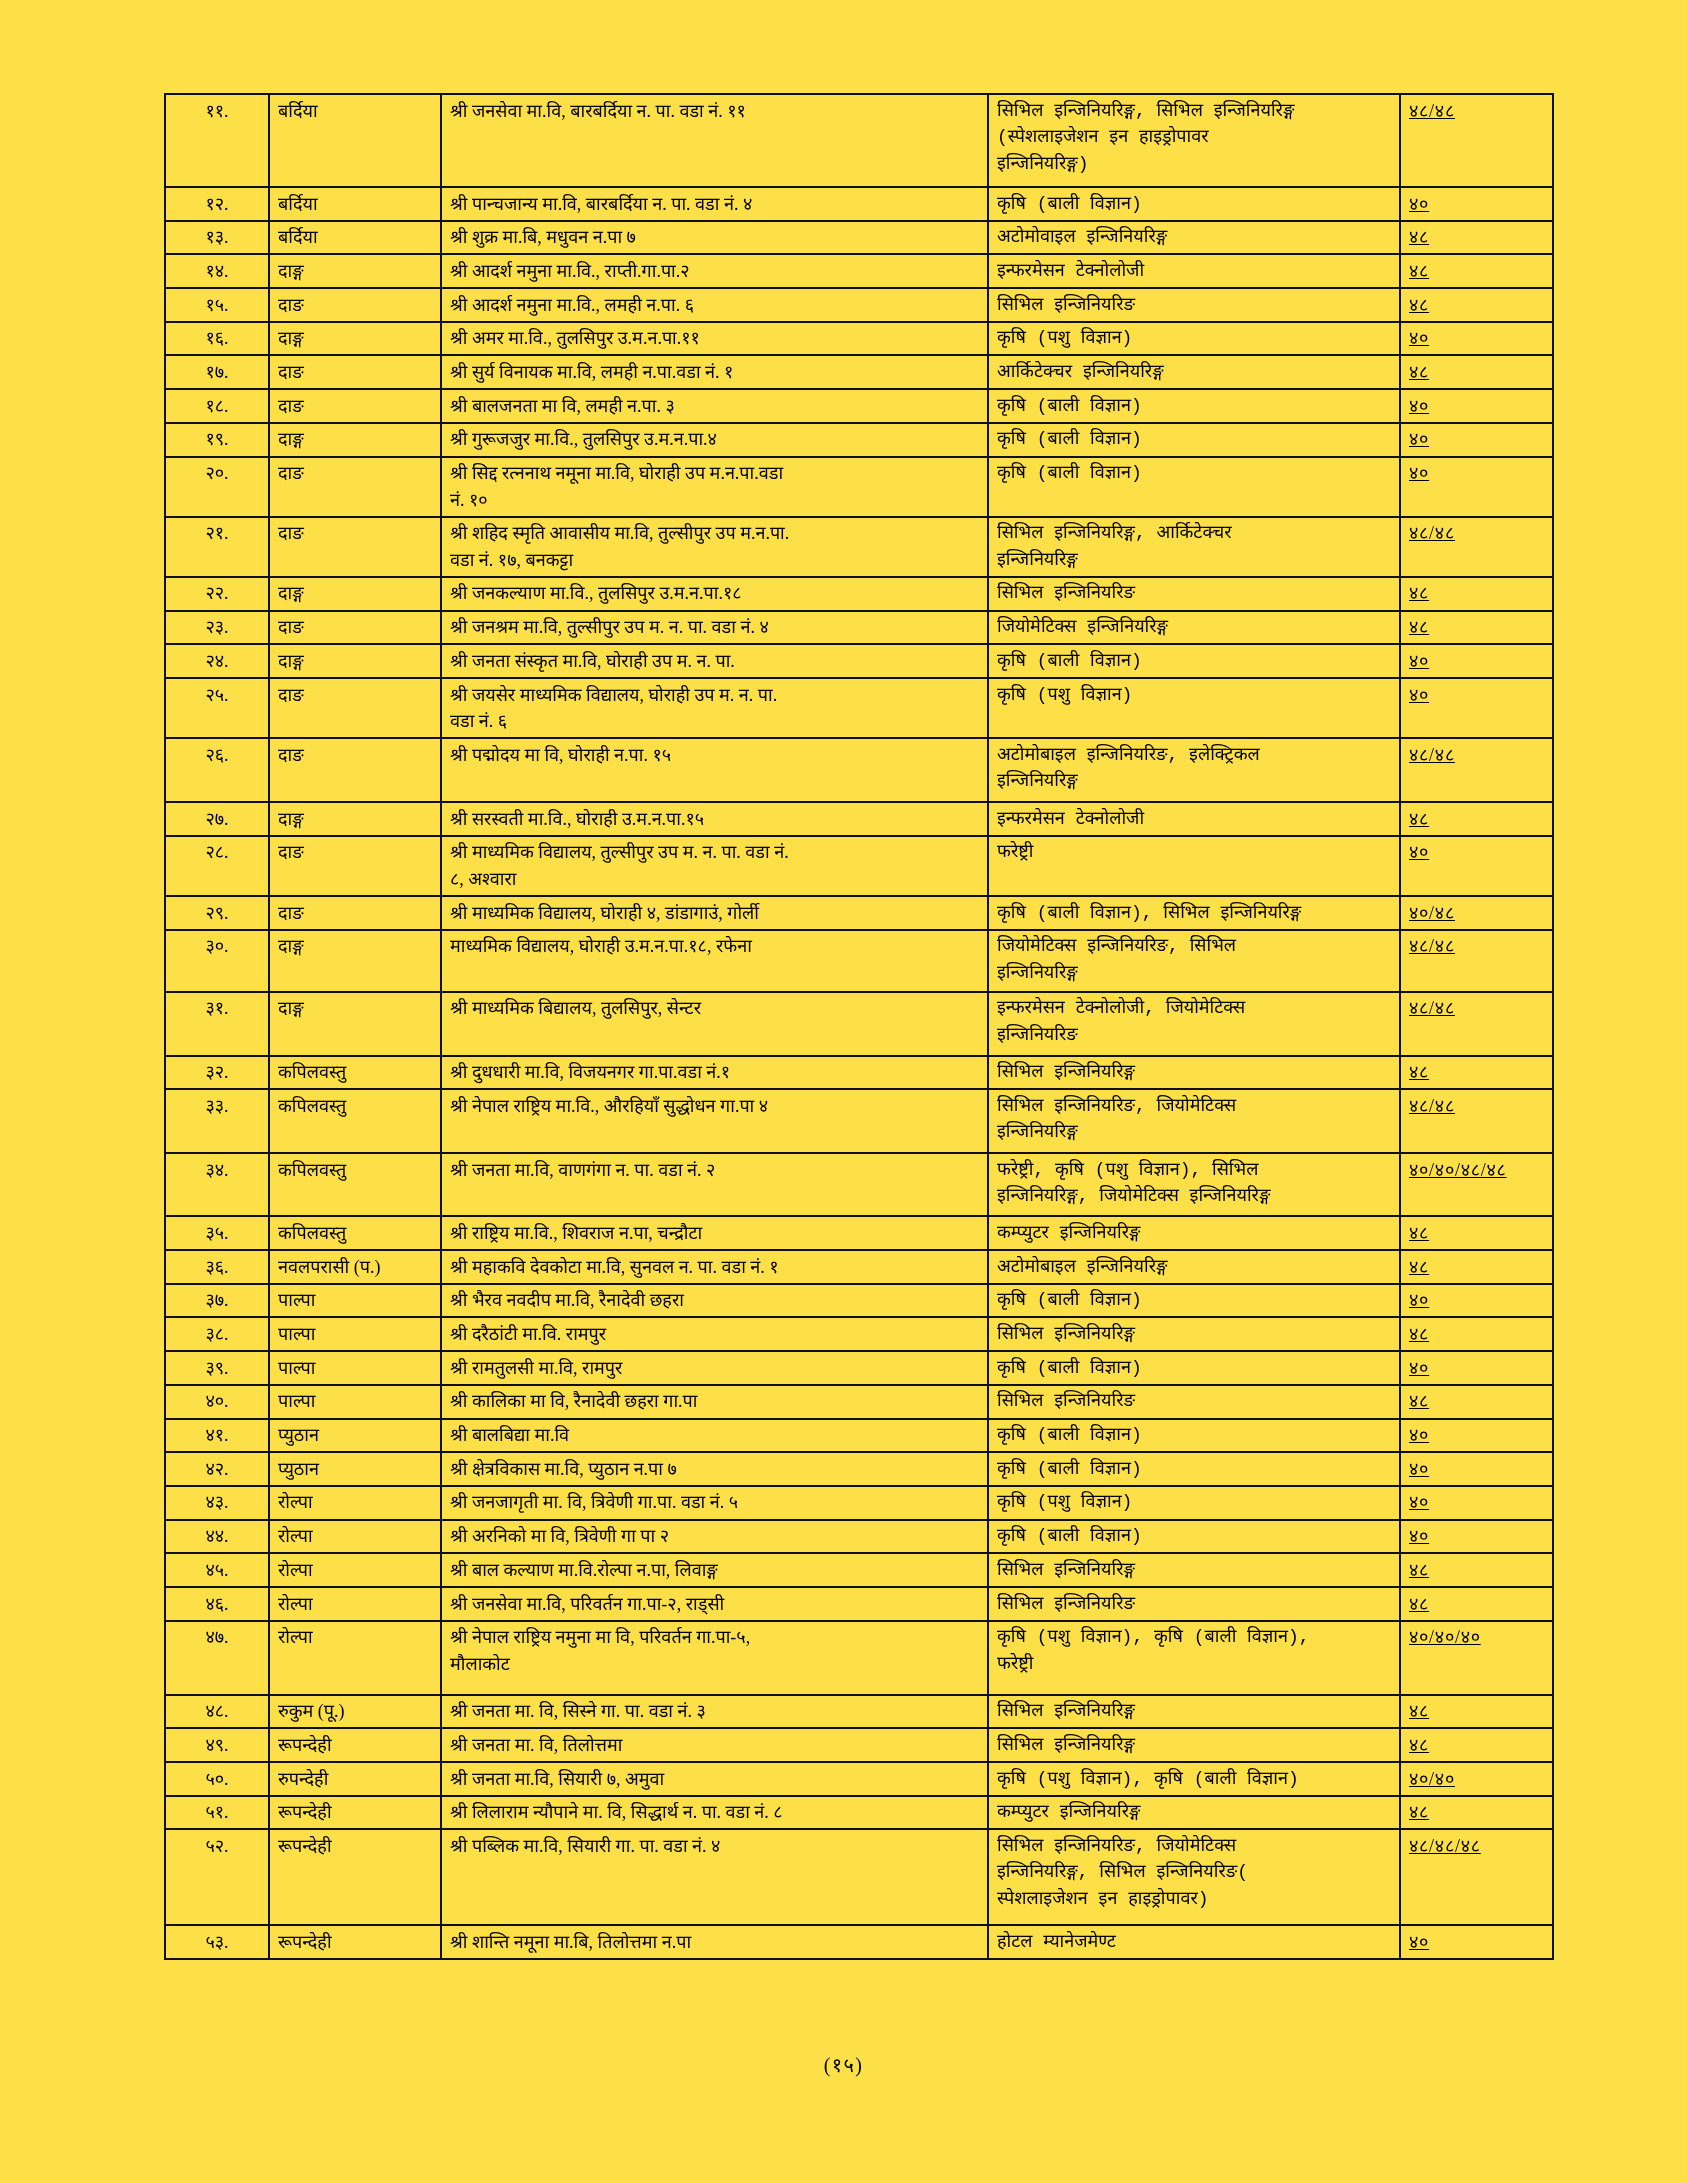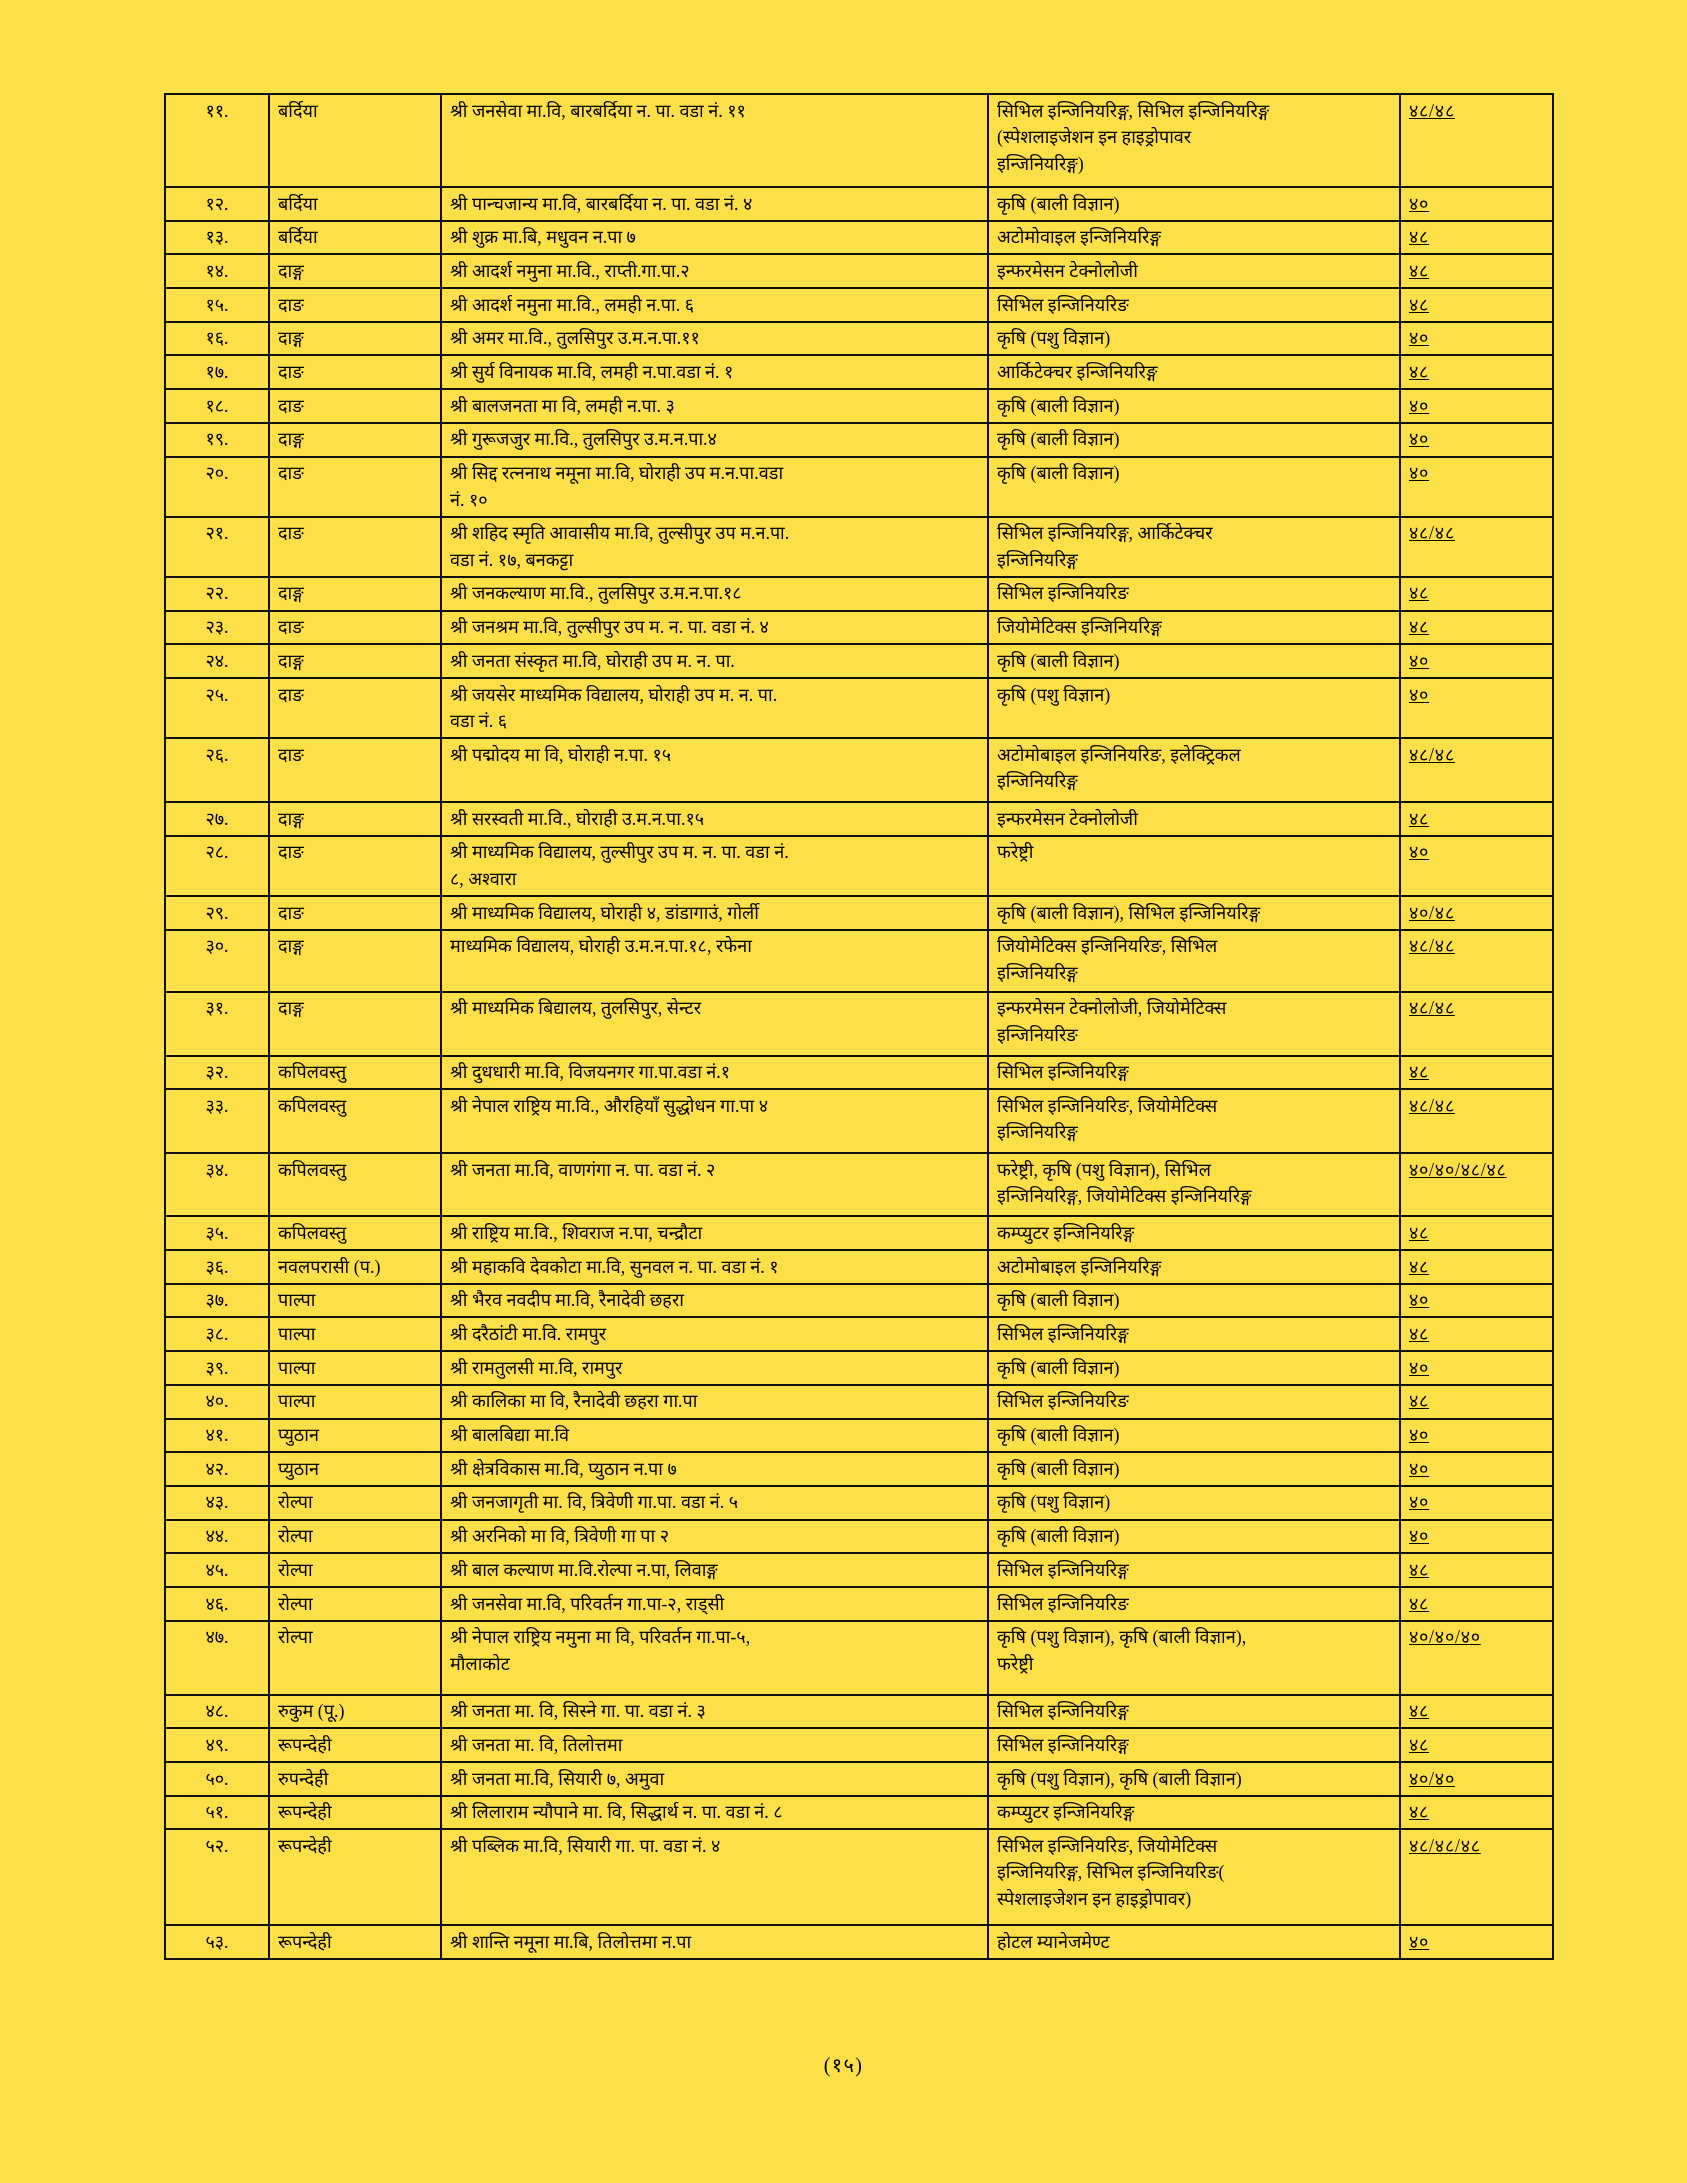--- a/index.html
+++ b/index.html
@@ -41,20 +41,21 @@
   td.col-district {
     padding-left: 13.2px;
   }
   td.col-school {
     padding-left: 20px;
     white-space: pre-line;
   }
   td.col-program {
     padding-left: 10.6px;
     white-space: pre-line;
+    font-family: Liberation Mono, monospace;
   }
   td.col-quota {
     vertical-align: middle;
     padding-left: 22.5px;
     white-space: nowrap;
     letter-spacing: 0.7px;
     text-decoration: underline;
   }
   td.v-bottom {
     vertical-align: bottom;

